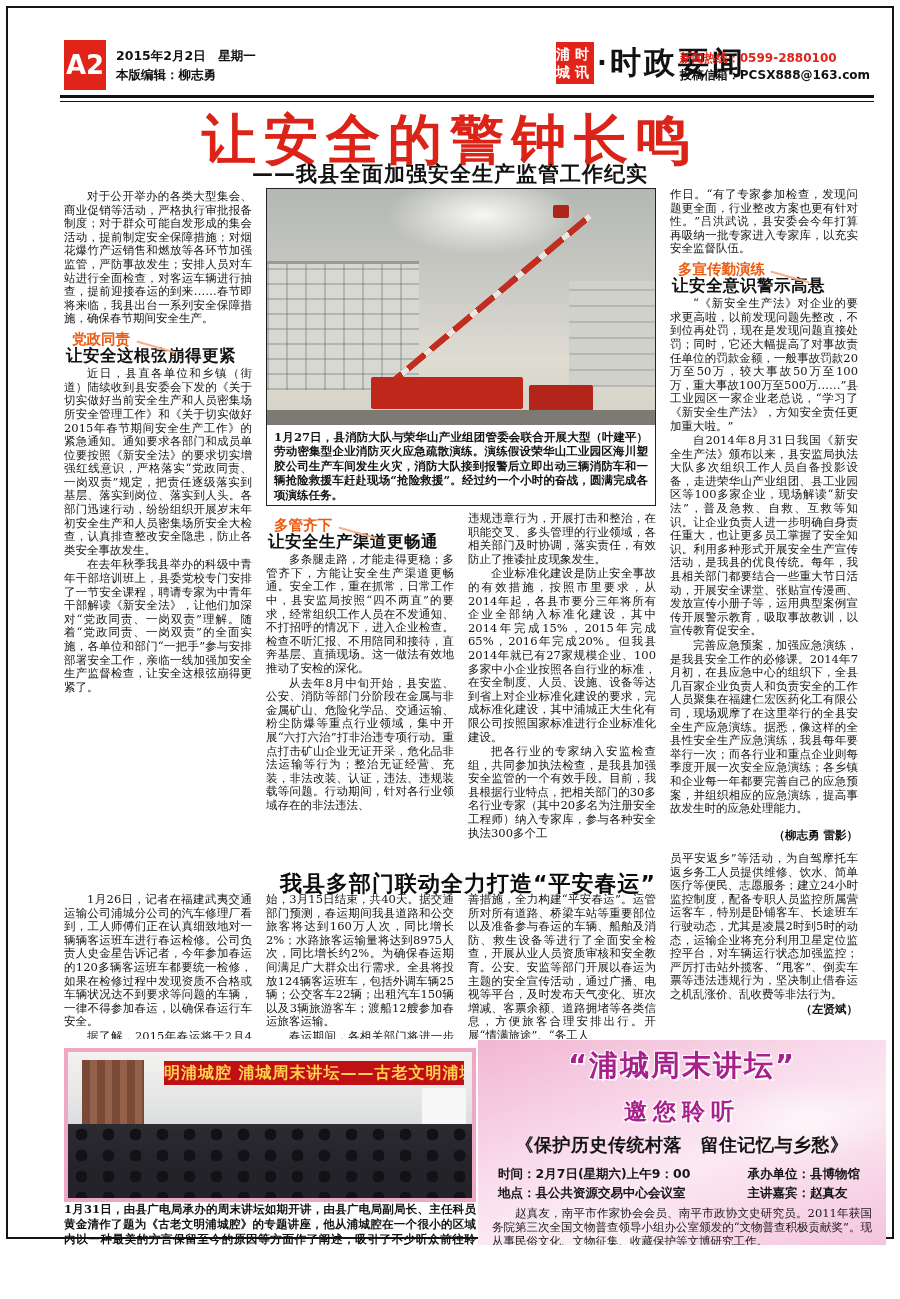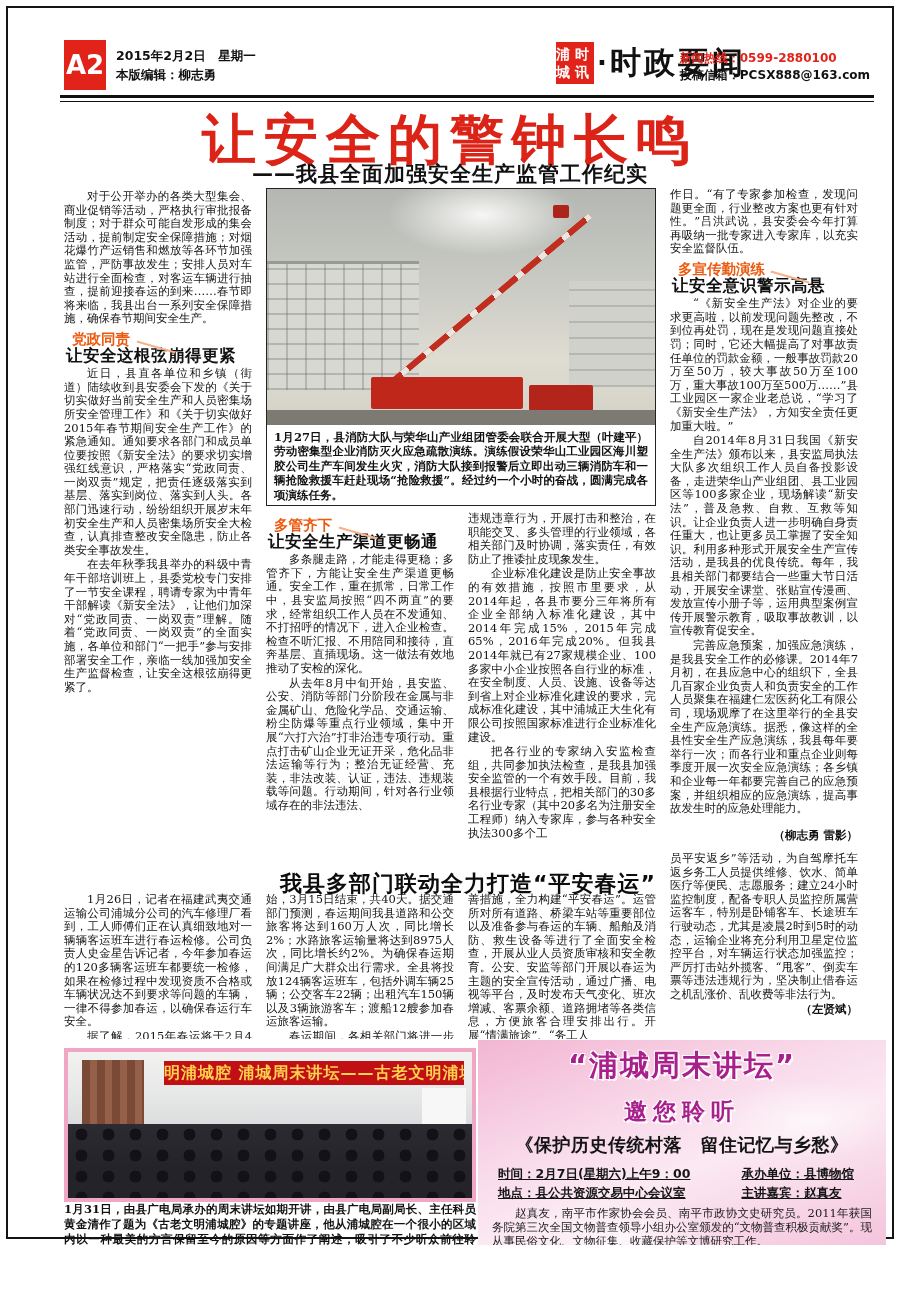--- a/index.html
+++ b/index.html
@@ -102,22 +102,22 @@
   .ad::before{content:"";position:absolute;left:30px;bottom:-20px;width:220px;height:90px;border-radius:50%;
       background:radial-gradient(closest-side,rgba(255,255,255,.75),rgba(255,255,255,0));}
   .ad::after{content:"";position:absolute;right:-10px;top:40px;width:180px;height:80px;border-radius:50%;
       background:radial-gradient(closest-side,rgba(255,255,255,.6),rgba(255,255,255,0));}
   .ad-inner{position:relative;z-index:2;padding:6px 14px 4px 14px;}
   .ad-title{text-align:center;color:#a8208c;font-size:29px;font-weight:900;letter-spacing:2px;
       text-shadow:-1px -1px 0 #fff,1px -1px 0 #fff,-1px 1px 0 #fff,2px 2px 0 rgba(255,255,255,.85);}
   .ad-sub{text-align:center;color:#a8208c;font-size:23px;font-weight:900;letter-spacing:6px;margin-top:10px;
       text-shadow:-1px -1px 0 #fff,1px -1px 0 #fff,-1px 1px 0 #fff,2px 2px 0 rgba(255,255,255,.85);}
   .ad-book{text-align:center;color:#141414;font-size:18px;font-weight:900;margin-top:6px;letter-spacing:0.5px;}
-  .ad-info{display:flex;justify-content:space-between;margin:7px 18px 4px 6px;
-      font-size:12.5px;font-weight:bold;line-height:19px;color:#151515;text-decoration:underline;}
+  .ad-info{display:flex;justify-content:space-between;margin:7px 12px 4px 6px;
+      font-size:12.5px;font-weight:bold;line-height:19px;color:#151515;}
   .ad-paras{font-family:"DejaVu Serif",serif;font-size:11.5px;line-height:14px;text-align:justify;color:#1a1a1a;}
   .ad-paras p{margin:0 0 2px 0;text-indent:2em;}
 </style>
 </head>
 <body>
 
 <div class="page">
   <div class="frame"></div>
 
   <div class="a2box">

